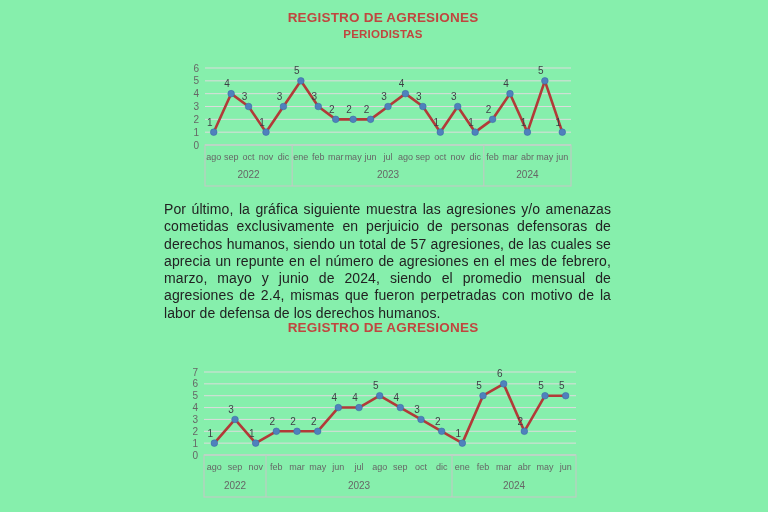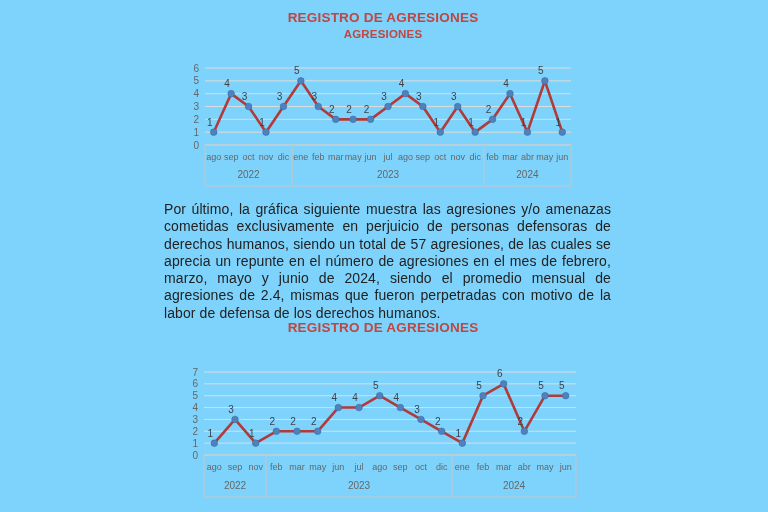--- a/index.html
+++ b/index.html
@@ -5,21 +5,21 @@
   html, body { margin: 0; padding: 0; }
   body {
     width: 768px; height: 512px;
     background: #ffffff;
     font-family: "Liberation Sans", sans-serif;
     overflow: hidden;
   }
   .page {
     position: relative;
     width: 768px; height: 512px;
-    background: #7dd3fc;
+    background: #86efac;
   }
   .chart-header {
     position: absolute;
     left: 183px; width: 400px;
     text-align: center;
   }
   .chart-title {
     font-size: 13.5px;
     font-weight: bold;
     color: #c0463f;
@@ -46,21 +46,21 @@
     letter-spacing: 0.1px;
   }
 </style>
 </head>
 <body>
 
 <div class="page">
 
   <div class="chart-header" style="top: 10px;">
     <div class="chart-title">REGISTRO DE AGRESIONES</div>
-    <div class="chart-subtitle">AGRESIONES</div>
+    <div class="chart-subtitle">PERIODISTAS</div>
   </div>
 
   <svg class="chart" style="left: 183px; top: 55px;" width="400" height="135" xmlns="http://www.w3.org/2000/svg">
       <line x1="22" y1="90" x2="388" y2="90" stroke="#dcdcdc" stroke-width="1"></line>
       <text x="16" y="93.5" text-anchor="end" font-size="10" fill="#666666">0</text>
       <line x1="22" y1="77.16666666666667" x2="388" y2="77.16666666666667" stroke="#dcdcdc" stroke-width="1"></line>
       <text x="16" y="80.66666666666667" text-anchor="end" font-size="10" fill="#666666">1</text>
       <line x1="22" y1="64.33333333333334" x2="388" y2="64.33333333333334" stroke="#dcdcdc" stroke-width="1"></line>
       <text x="16" y="67.83333333333334" text-anchor="end" font-size="10" fill="#666666">2</text>
       <line x1="22" y1="51.5" x2="388" y2="51.5" stroke="#dcdcdc" stroke-width="1"></line>

